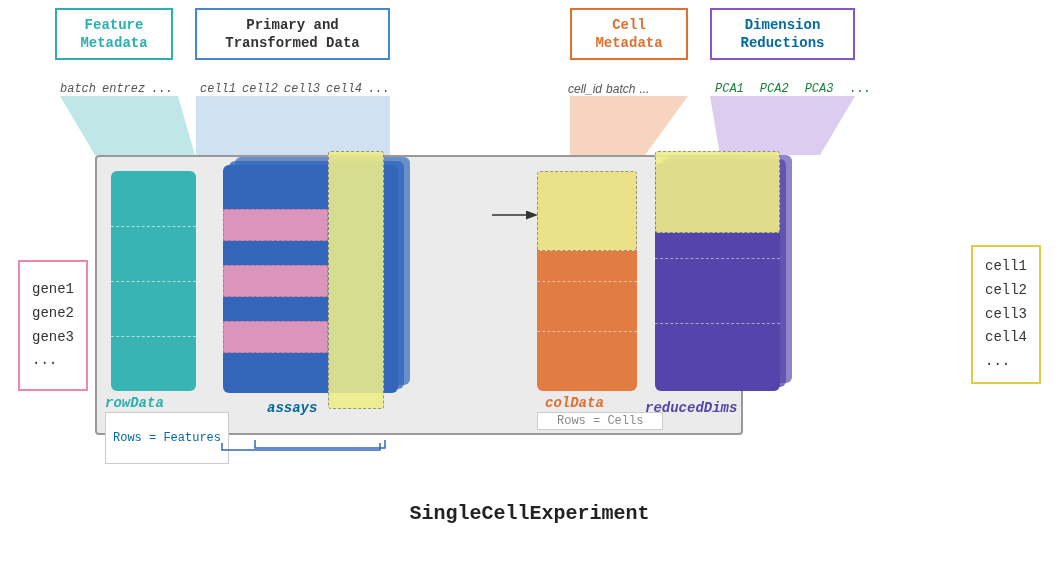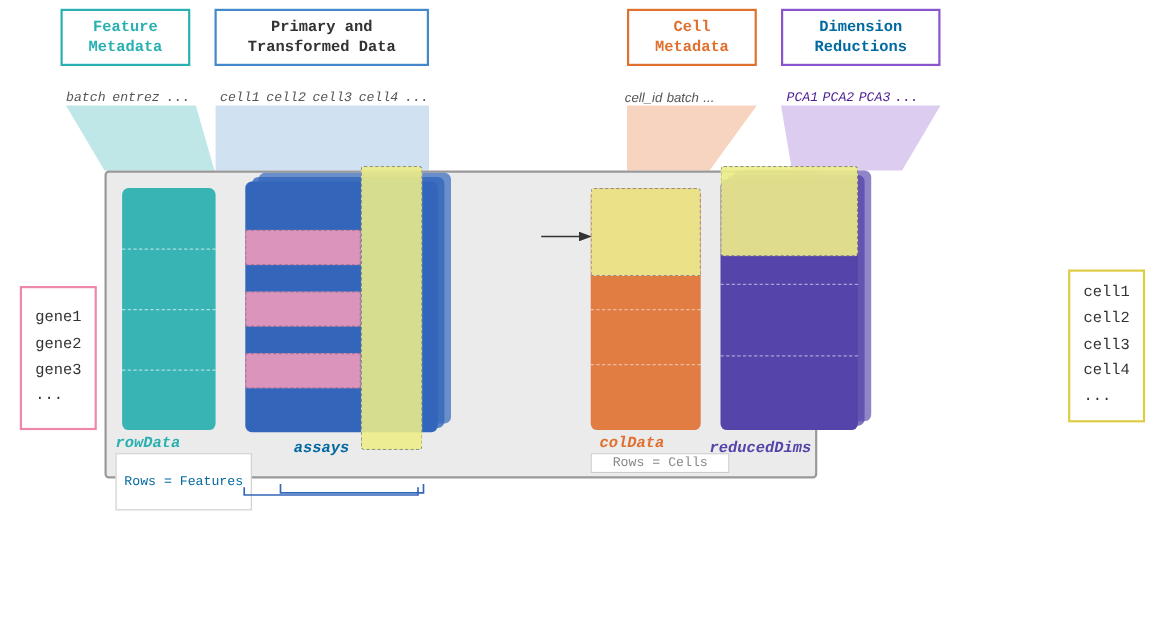--- a/index.html
+++ b/index.html
@@ -58,21 +58,21 @@
       <span>cell4</span>
       <span>...</span>
     </div>
 
     <div style="position:absolute; left:568px; top:82px; font-family:Liberation Sans, sans-serif; font-size:12px; color:#555; font-style:italic; display:flex; gap:4px;">
       <span>cell_id</span>
       <span>batch</span>
       <span>...</span>
     </div>
 
-    <div style="position:absolute; left:715px; top:82px; font-family:'Courier New',monospace; font-size:12px; color:#4c1d95; font-style:italic; display:flex; gap:4px;">
+    <div style="position:absolute; left:715px; top:82px; font-family:'Courier New',monospace; font-size:12px; color:#15803d; font-style:italic; display:flex; gap:16px;">
       <span>PCA1</span>
       <span>PCA2</span>
       <span>PCA3</span>
       <span>...</span>
     </div>
 
     <svg style="position:absolute; left:0; top:0; width:1059px; height:530px; pointer-events:none;" xmlns="http://www.w3.org/2000/svg">
 
       <polygon points="60,96 178,96 195,155 95,155" fill="#2ab0b0" opacity="0.3"></polygon>
 
@@ -179,15 +179,18 @@
         <marker id="arr2" markerWidth="8" markerHeight="6" refX="6" refY="3" orient="auto">
           <polygon points="0 0, 8 3, 0 6" fill="#333"></polygon>
         </marker>
       </defs>
 
       <line x1="492" y1="215" x2="535" y2="215" stroke="#333" stroke-width="1.5" marker-end="url(#arr2)"></line>
 
       <path d="M 222,443 L 222,450 L 380,450 L 380,443" stroke="#3366bb" stroke-width="1.5" fill="none"></path>
     </svg>
 
+    <div style="position:absolute; bottom:5px; left:0; right:0; text-align:center; font-family:'Courier New',monospace; font-size:20px; font-weight:bold; color:#222;">
+      <span>SingleCellExperiment</span>
+    </div>
 
   </div>
 </div>
 
 </body></html>

